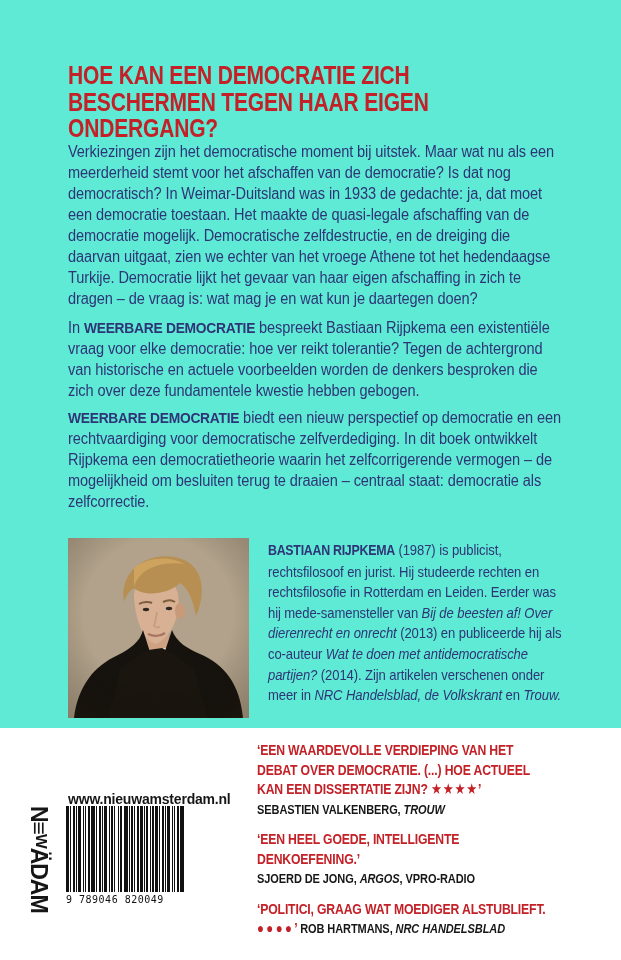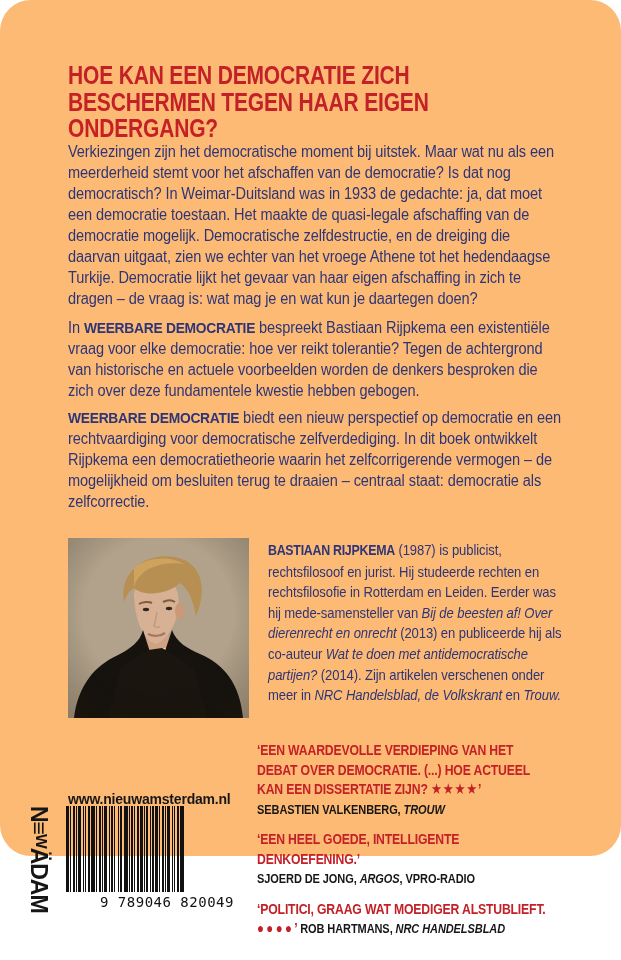--- a/index.html
+++ b/index.html
@@ -3,21 +3,21 @@
 <meta charset="utf-8">
 <style>
   :root{
     --red:#c32127;
     --blue:#2e3577;
     --ink:#161616;
   }
   *{margin:0;padding:0;box-sizing:border-box;}
   html,body{background:#ffffff;}
   body{width:621px;height:960px;overflow:hidden;font-family:"Liberation Sans",sans-serif;}
-  .page{position:relative;width:621px;height:856px;background:#fdba74;border-radius:31px;}
+  .page{position:relative;width:621px;height:728px;background:#5eead4;}
 
   .headline{
     position:absolute;left:68px;top:62px;width:582px;
     color:var(--red);font-weight:bold;font-size:25px;line-height:26.5px;
     letter-spacing:-.2px;transform:scaleX(.84);transform-origin:0 0;
   }
 
   .para{
     position:absolute;left:68px;width:545px;
     color:var(--blue);font-size:16px;line-height:21px;letter-spacing:-.1px;
@@ -57,22 +57,22 @@
   .logo{
     position:absolute;left:52px;top:806px;
     color:var(--ink);font-weight:bold;font-size:23px;letter-spacing:-1px;
     white-space:nowrap;transform:rotate(90deg);transform-origin:0 0;
   }
   .barcode{position:absolute;left:66px;top:806px;width:120px;}
   .bars{display:flex;height:86px;width:118px;}
   .bar{background:#111;height:100%;}
   .gap{background:transparent;height:100%;}
   .isbn{
-    margin-top:2px;color:#111;font-size:14px;letter-spacing:.5px;
-    font-family:"DejaVu Sans Mono",monospace;white-space:nowrap;margin-left:34px;
+    margin-top:2px;color:#111;font-size:10px;letter-spacing:.5px;
+    font-family:"DejaVu Sans Mono",monospace;white-space:nowrap;
   }
 </style>
 </head>
 <body>
 
 <div class="page">
 
   <div class="headline">HOE KAN EEN DEMOCRATIE ZICH BESCHERMEN TEGEN HAAR EIGEN ONDERGANG?</div>
 
   <div class="para p1"><span>Verkiezingen zijn het democratische moment bij uitstek. Maar wat nu als een meerderheid stemt voor het afschaffen van de democratie? Is dat nog democratisch? In Weimar-Duitsland was in 1933 de gedachte: ja, dat moet een democratie toestaan. Het maakte de quasi-legale afschaffing van de democratie mogelijk. Democratische zelfdestructie, en de dreiging die daarvan uitgaat, zien we echter van het vroege Athene tot het hedendaagse Turkije. Democratie lijkt het gevaar van haar eigen afschaffing in zich te dragen – de vraag is: wat mag je en wat kun je daartegen doen?</span></div>

